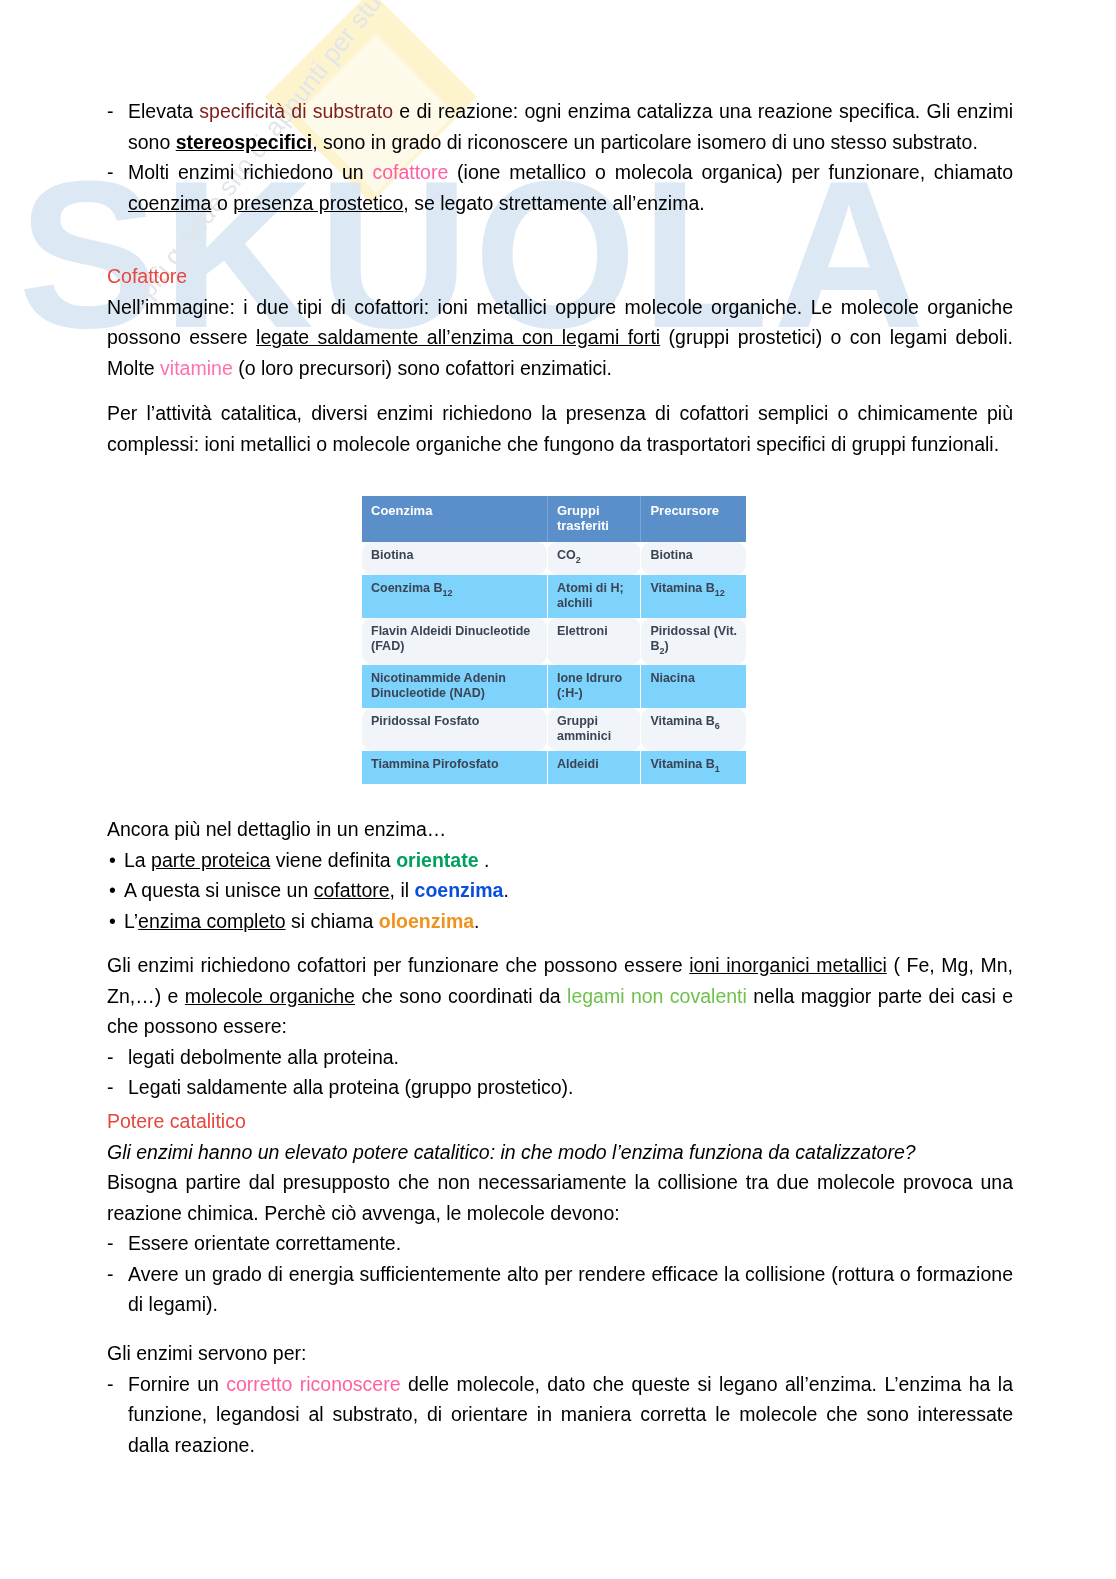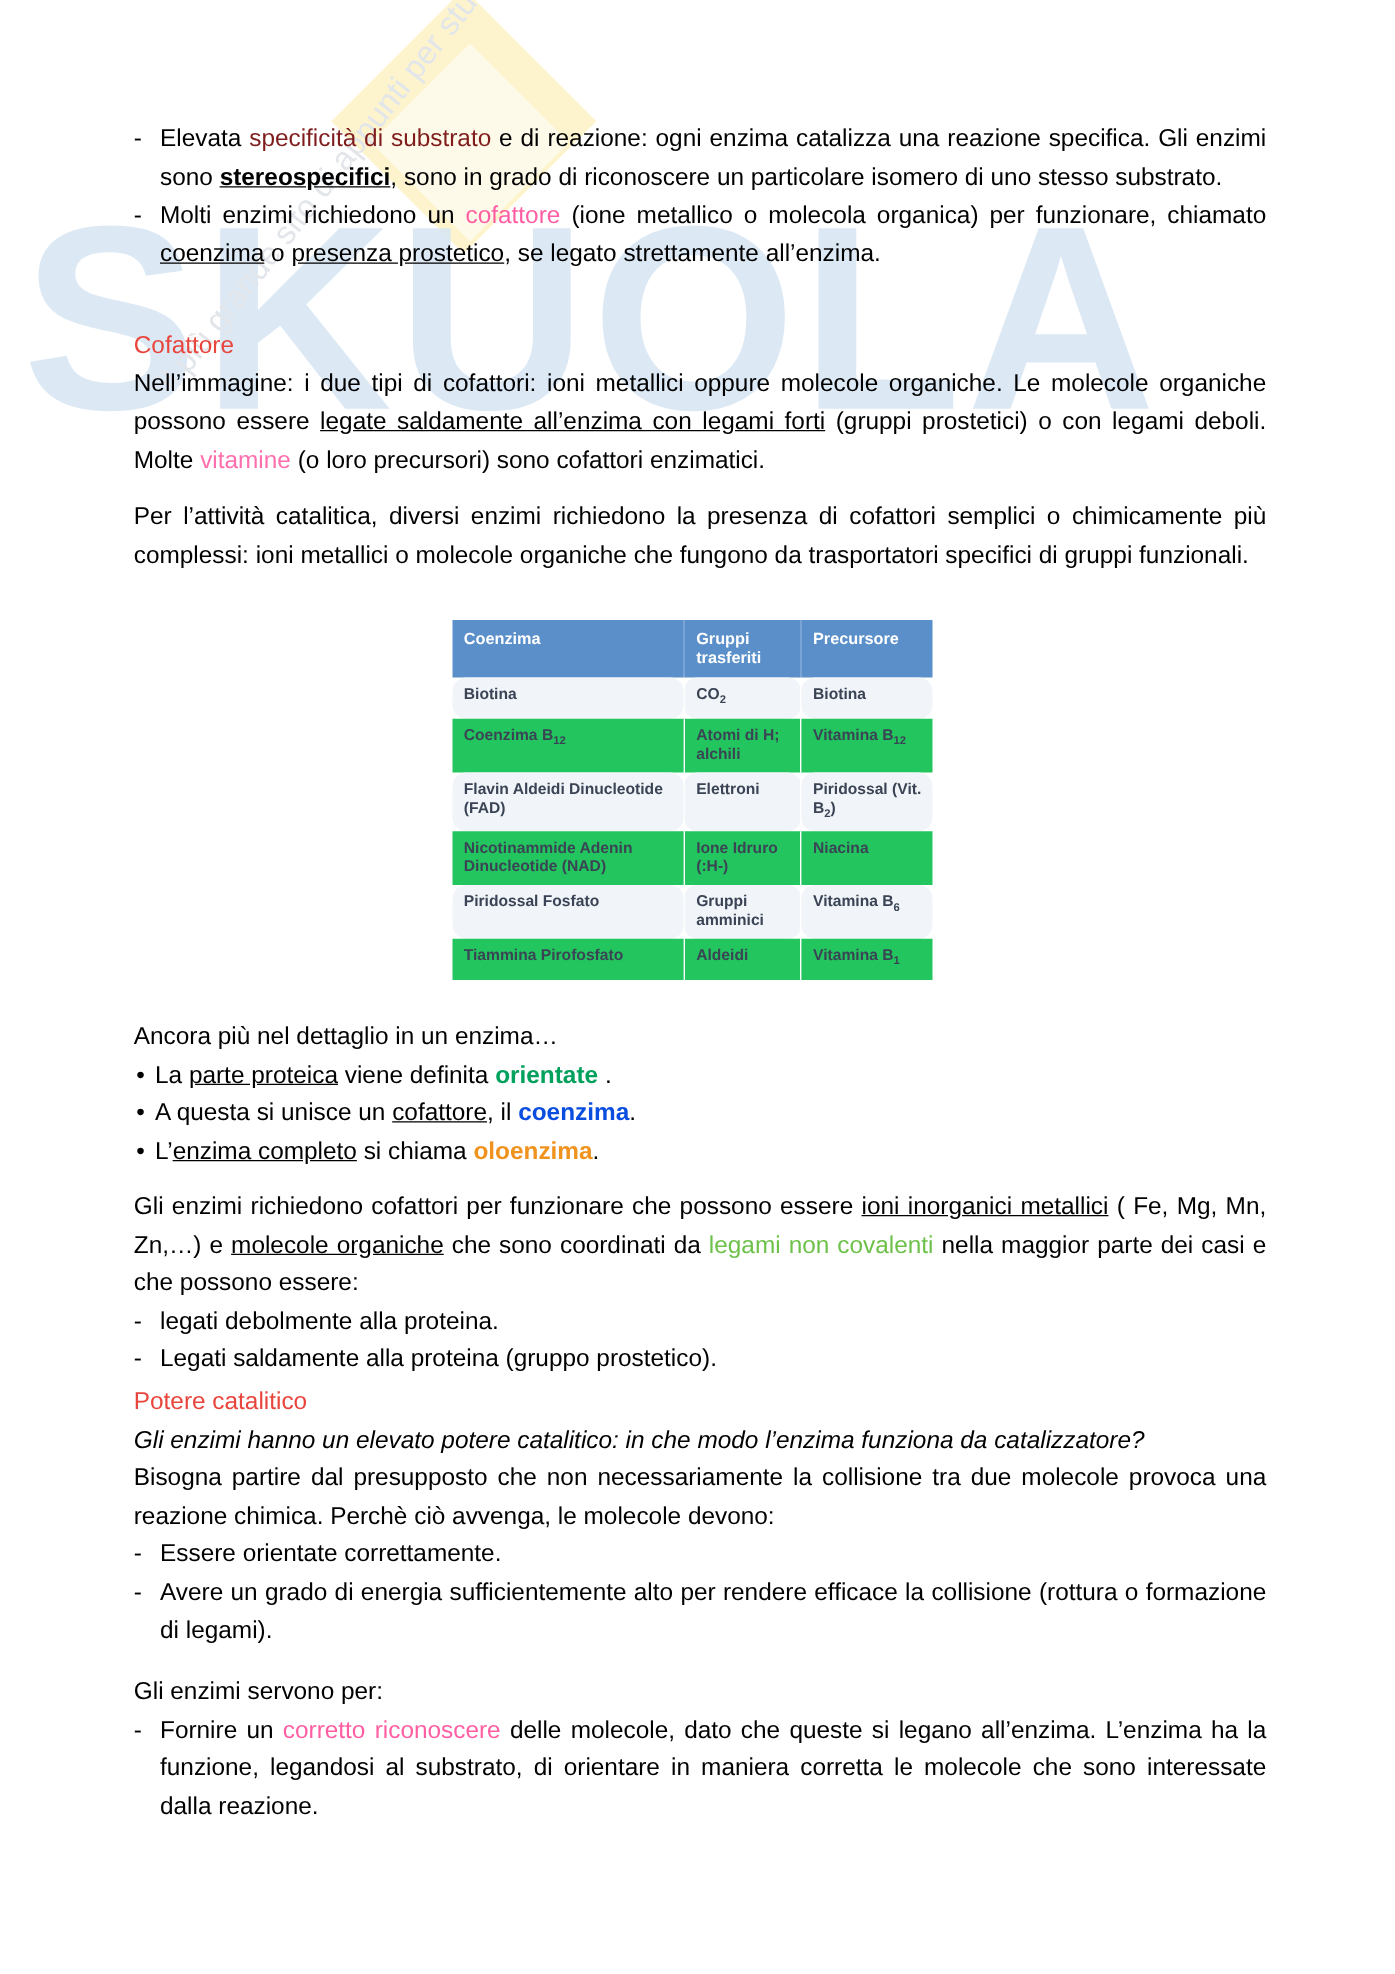--- a/index.html
+++ b/index.html
@@ -169,21 +169,21 @@
   }
   table.coen th:last-child { border-right: none; }
   table.coen td {
     padding: 6px 8px 7px 9px;
     vertical-align: top;
     border-right: 1px solid #ffffff;
     line-height: 15px;
   }
   table.coen td:last-child { border-right: none; }
   table.coen tr.odd td { background: #f1f4f9; border-radius: 11px; }
-  table.coen tr.even td { background: #22c55e; }
+  table.coen tr.even td { background: #7dd3fc; }
   .col1 { width: 203px; }
   .col2 { width: 85px; }
   .col3 { width: 96px; }
   sub { font-size: 9px; }
 </style>
 </head>
 <body>
 
 <div class="page">
 

